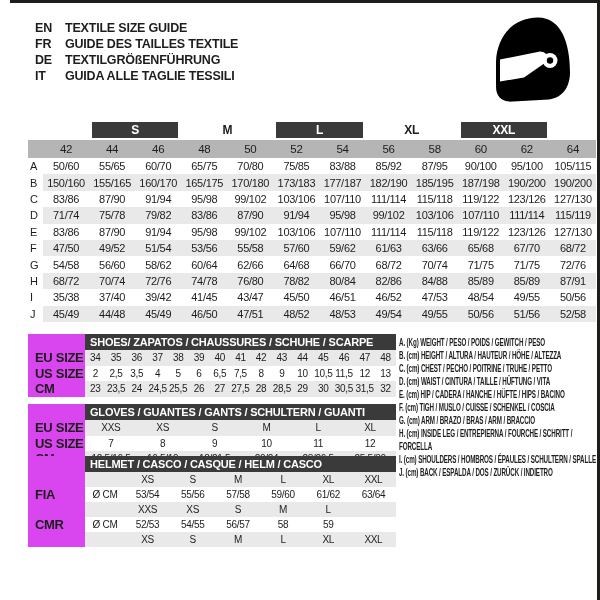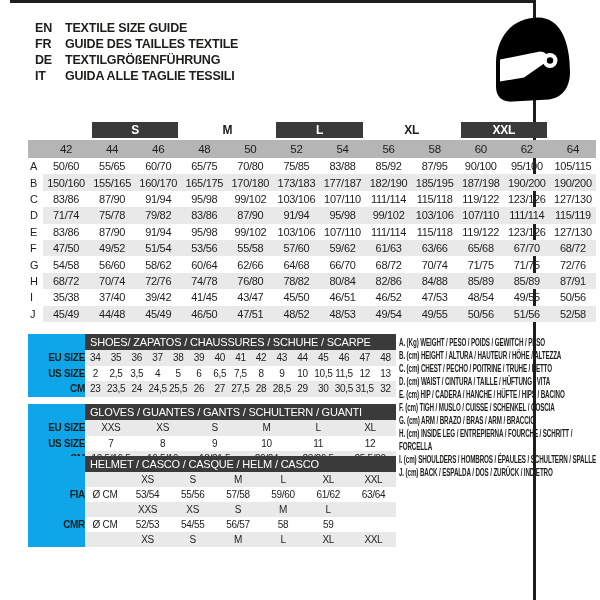--- a/index.html
+++ b/index.html
@@ -1,18 +1,18 @@
 <!DOCTYPE html>
 <html style="--dark-bar: #3a3a3a; --number-band: #b5b5b5; --row-shade: #e9e9e9; --icon-black: #000000; --text: #1d1d1b;"><head>
 <meta charset="utf-8">
 <style>
   *{margin:0;padding:0;box-sizing:border-box}
   html,body{width:600px;height:600px}
   body{background:#fff;font-family:"Liberation Sans",sans-serif;color:#1d1d1b;overflow:hidden}
-  .page{position:relative;width:536px;height:600px;background:#fff}
+  .page{position:relative;width:600px;height:600px;background:#fff}
 
   .top-line{position:absolute;left:10px;right:0;top:0;height:3px;background:#1d1d1b}
   .right-line{position:absolute;top:0;bottom:0;right:0;width:3px;background:#1d1d1b}
 
   
   .langs{position:absolute;left:35px;top:20px;list-style:none}
   .langs li{display:flex;font-weight:700;font-size:12.5px;line-height:16px;letter-spacing:-0.2px}
   .langs .lc{width:30px;flex:0 0 30px}
   .helmet-ic{position:absolute;left:486px;top:13px;width:90px;height:93px}
 
@@ -27,22 +27,22 @@
   .box{height:16px;line-height:16px;font-size:12px;font-weight:700;margin:0 3px;text-align:center}
   .box[data-hl="true"]{background:var(--dark-bar,#3a3a3a);color:#fff}
   .num-row td{background:var(--number-band,#b5b5b5);height:18px;font-size:11.5px}
   .main tbody th{font-size:11px;text-align:left;padding-left:2px;font-weight:400}
   .main tbody td{height:16.4px}
   .main tbody tr:nth-child(even) td{background:var(--row-shade,#e9e9e9)}
 
   
   .sub{position:absolute;left:28px;width:368px}
   .sub td{font-size:10px;text-align:center;height:15.5px;letter-spacing:-0.3px}
-  .sub td.lbl{text-align:right;font-weight:700;padding-left:7px;font-size:10px;background:#0ea5e9}
-  .sub .bar{background:var(--dark-bar,#3a3a3a);color:#fff;font-weight:400;font-size:11px;text-align:left;padding-left:5px;height:16px;letter-spacing:-0.2px}
+  .sub td.lbl{text-align:left;font-weight:700;padding-left:7px;font-size:13px;background:#d946ef}
+  .sub .bar{background:var(--dark-bar,#3a3a3a);color:#fff;font-weight:700;font-size:11px;text-align:left;padding-left:5px;height:16px;letter-spacing:-0.2px}
   .sub tbody tr:nth-child(odd) td:not(.lbl){background:var(--row-shade,#e9e9e9)}
   .sub .c-lbl{width:57px}
   .helm .c-ocm{width:40px}
   .helm td{height:15px}
 
   .shoes{top:334px}
   .gloves{top:404px}
   .helm{top:456px}
 
   

